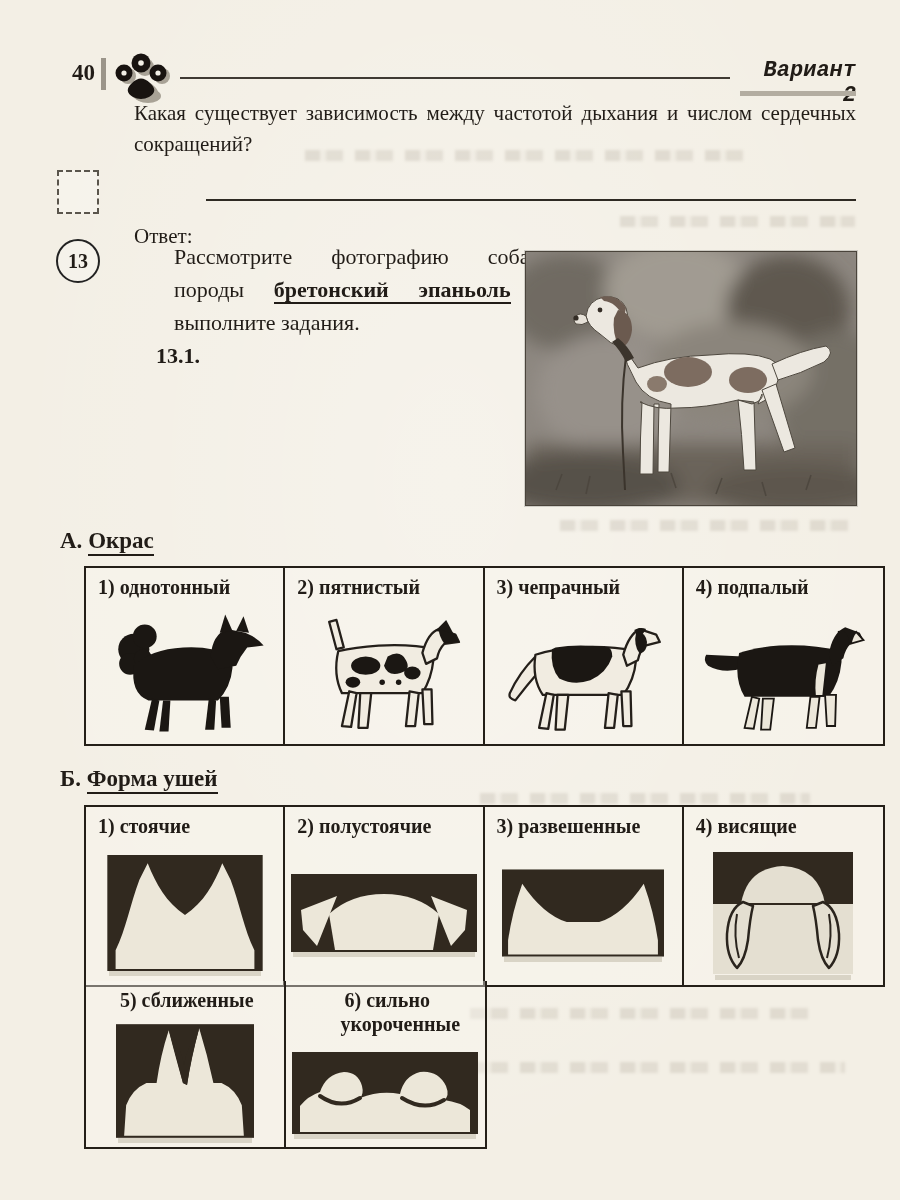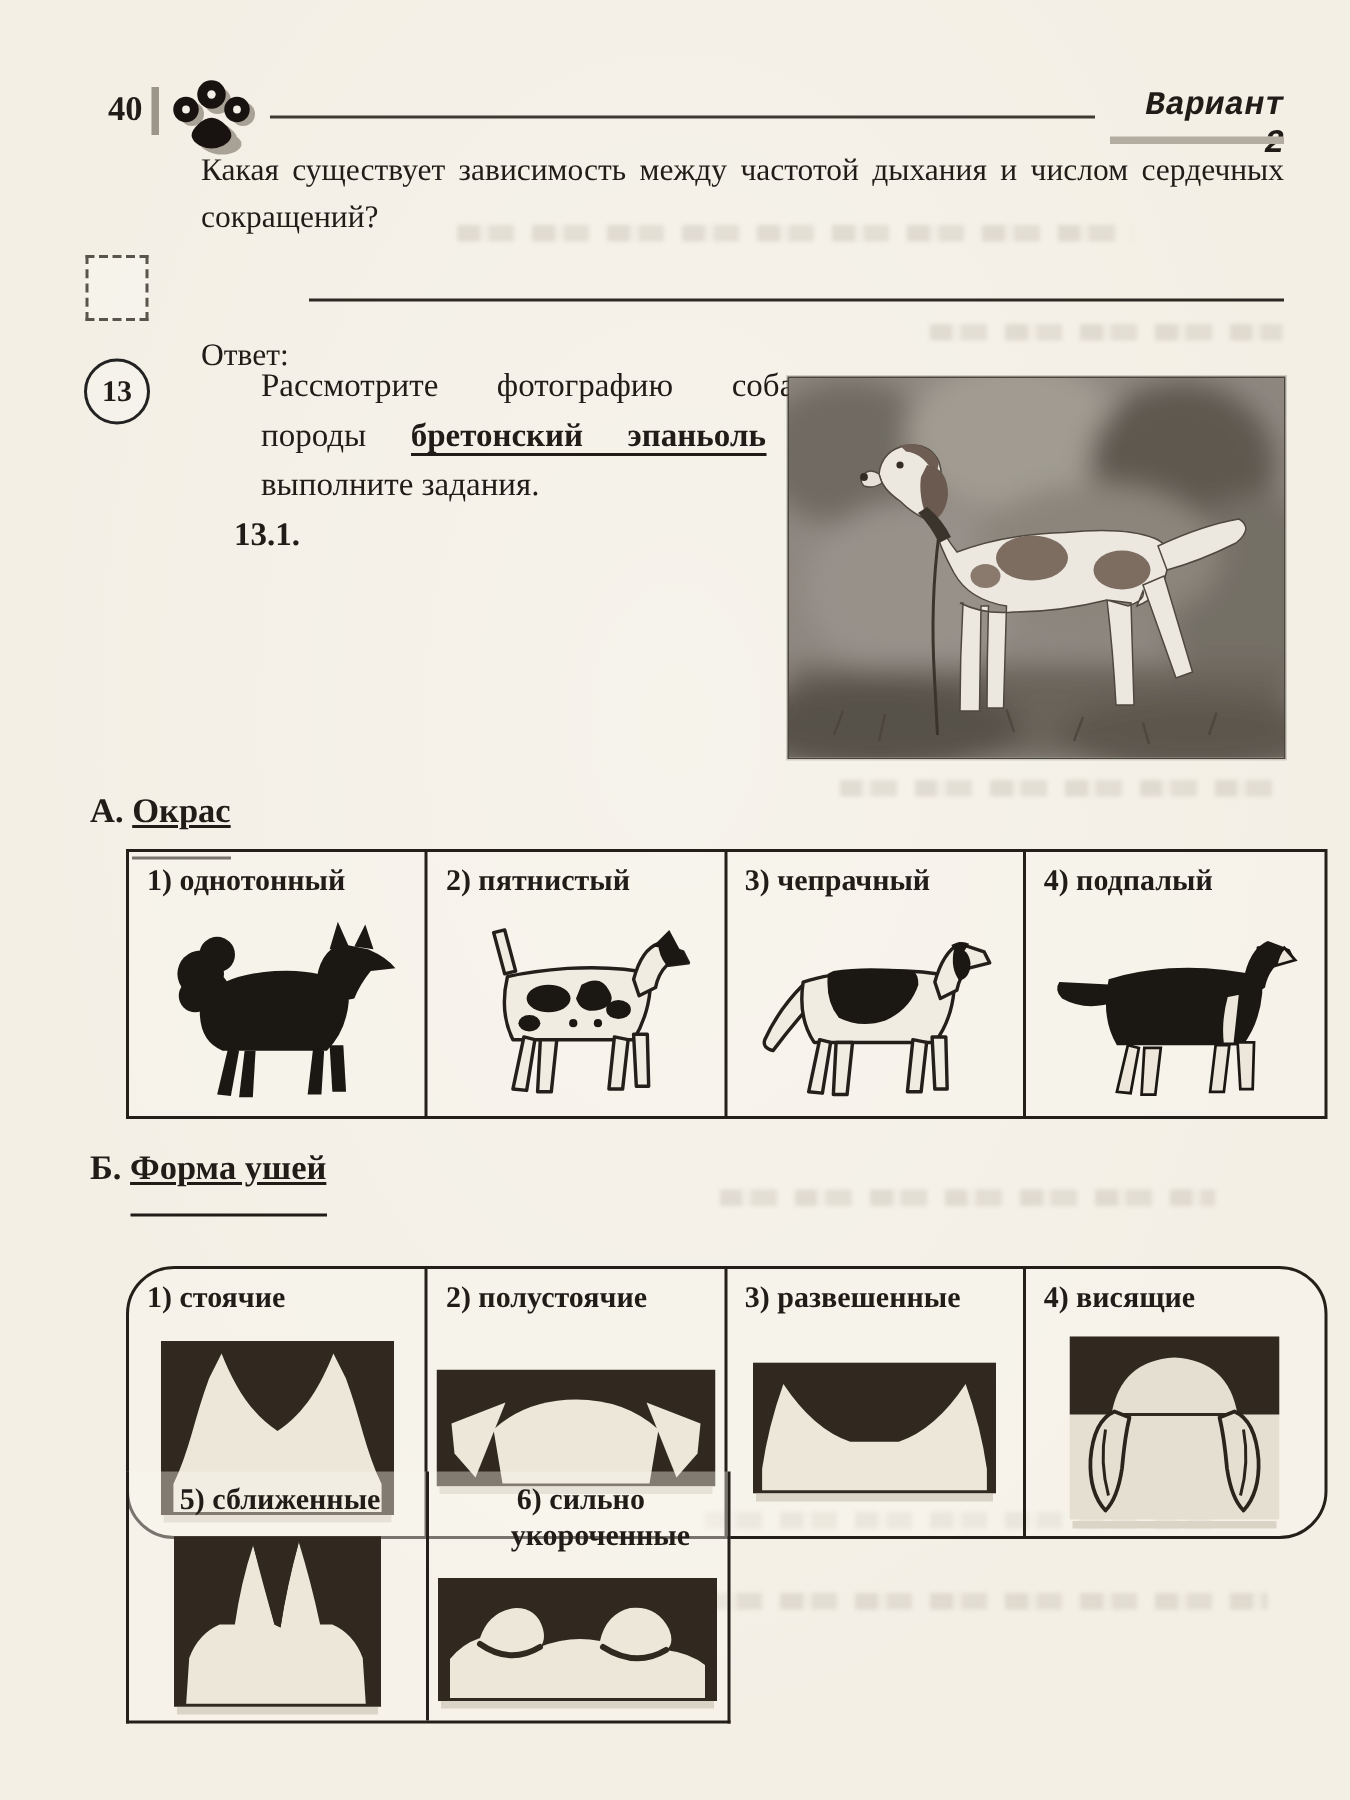--- a/index.html
+++ b/index.html
@@ -31,21 +31,21 @@
            font-size:20px;font-weight:700;background:rgba(255,255,255,.2);}
   .intro{font-size:22px;line-height:33px;text-align:justify;hyphens:manual;margin-left:40px;}
   .breed{font-weight:700;border-bottom:2px solid #211c17;}
   .subnum{font-size:22px;font-weight:700;}
   .subtext{font-size:22px;line-height:33px;text-align:justify;hyphens:manual;letter-spacing:.4px;}
 
   .photo-frame{border:1px solid #4a443b;box-shadow:0 0 0 1px rgba(0,0,0,.15);}
 
   
   .sec-head{font-size:23px;font-weight:700;}
-  .sec-head .u{border-bottom:2px solid #211c17;padding-bottom:18px;text-decoration:underline;}
+  .sec-head .u{border-bottom:2px solid #211c17;padding-bottom:1px;}
 
   
   .opt-table{display:grid;border:2px solid #241f18;background:rgba(250,247,239,.4);margin-left:26px;}
   .opt-cell{border-right:2px solid #241f18;display:flex;flex-direction:column;overflow:hidden;}
   .opt-cell:last-child{border-right:none;}
   .opt-label{font-size:20px;font-weight:700;margin:7px 8px 2px 12px;line-height:24px;
              padding-left:26px;text-indent:-26px;}
   .opt-art{flex:1;display:flex;align-items:center;justify-content:center;}
   .ear-img{box-shadow:0 7px 0 -2px #d9d4c6;}
 
@@ -252,21 +252,21 @@
             <path d="M120,96 L116,130 L126,130 L130,96 Z"></path>
               <path d="M136,94 L138,128 L147,128 L148,94 Z"></path>
           </g>
         </svg>
       </div>
     </div>
   </div>
 
   <div class="abs sec-head" style="left:60px;top:766px;"><span>Б.</span>&nbsp;<span class="u">Форма ушей</span></div>
 
-  <div class="abs opt-table" style="left:58px;top:844px;width:797px;height:178px;grid-template-columns:repeat(4,1fr);border-radius:32px;">
+  <div class="abs opt-table" style="left:58px;top:805px;width:797px;height:178px;grid-template-columns:repeat(4,1fr);">
 
     <div class="opt-cell">
       <div class="opt-label">1) стоячие</div>
       <div class="opt-art">
         <svg class="ear-img" width="156" height="116" viewBox="0 0 150 112">
           <rect width="150" height="112" fill="#31291f"></rect>
           <path fill="#ece7d9" d="M8,110 L8,92 C18,72 22,48 31,24 L39,8 C47,28 57,46 75,58
                    C93,46 103,28 111,8 L119,24 C128,48 132,72 142,92 L142,110 Z"></path>
         </svg>
       </div>

